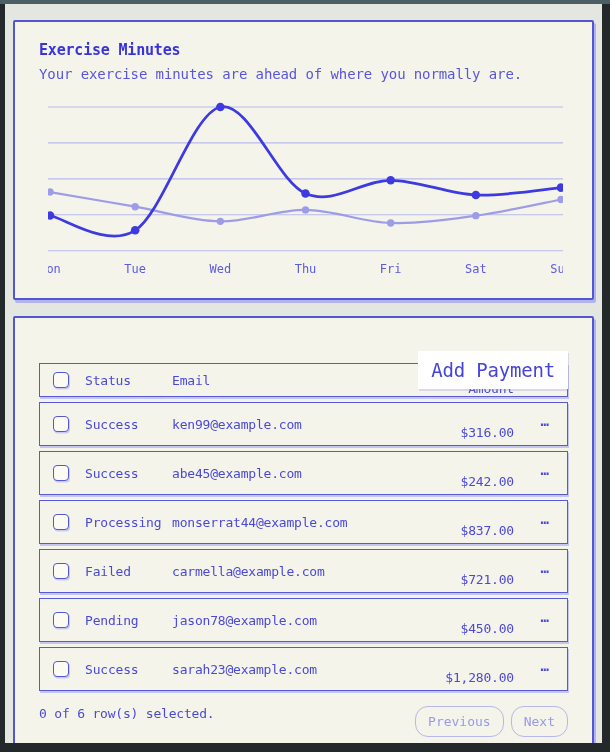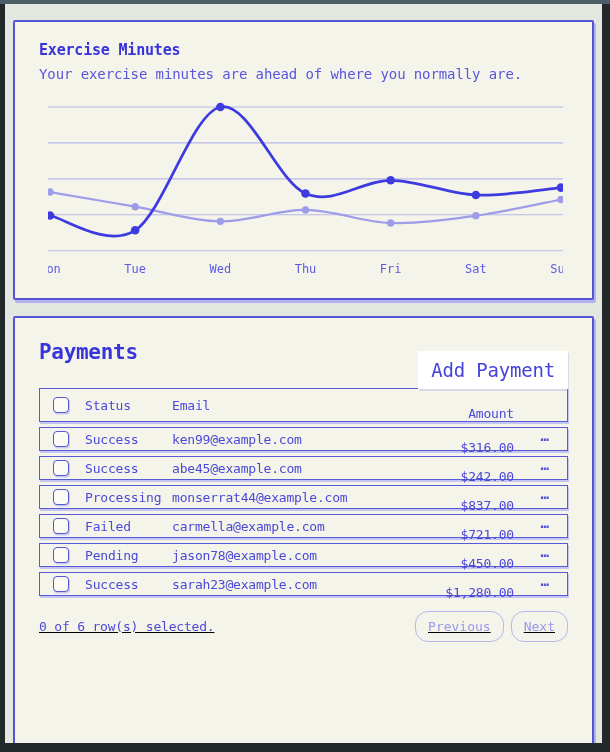--- a/index.html
+++ b/index.html
@@ -41,39 +41,39 @@
     font-family: inherit; font-size: 19px; letter-spacing: -0.2px;
     border: none; padding: 8px 13px; cursor: pointer;
     box-shadow: 1px 2px 0 rgba(130,132,220,0.25);
   }
 
   .table { margin-top: 23px; }
   .t-box {
     border: 1.5px solid #585ad5;
     background: #f5f4ea;
     display: flex; align-items: center;
-    height: 24px; padding: 0 13px;
+    height: 44px; padding: 0 13px;
     box-shadow: 1px 2px 0 #c4c5f1;
     margin-bottom: 5px;
   }
   .t-box.header { height: 34px; }
   .cb {
     width: 16px; height: 16px; flex: none;
     border: 1.5px solid #5558d4; border-radius: 4px;
     background: #fbfaf3; box-shadow: 1px 1.5px 0 #c9caf1;
     margin-right: 16px; cursor: pointer;
   }
   .col-status { width: 87px; flex: none; font-size: 13px; color: #4a49d8; letter-spacing: -0.2px; }
   .col-email  { flex: 1; font-size: 13px; color: #4a49d8; letter-spacing: -0.2px; }
   .col-amount { font-size: 13px; color: #4a49d8; letter-spacing: -0.2px; margin-right: 22px; margin-top: 16px; }
   .menu { width: 18px; flex: none; text-align: center; font-size: 14px; font-weight: bold; color: #4a49d8; cursor: pointer; }
   .menu-spacer { visibility: hidden; cursor: default; }
   .header .col-status, .header .col-email, .header .col-amount { font-weight: 500; color: #4a49d8; }
 
-  .t-footer { display: flex; justify-content: space-between; align-items: center; margin-top: 15px; text-decoration: underline; }
+  .t-footer { display: flex; justify-content: space-between; align-items: flex-start; margin-top: 15px; }
   .sel-text { font-size: 13px; color: #4b4ad6; letter-spacing: -0.2px; }
   .pager { display: flex; }
   .pg-btn {
     background: transparent; border: 1.5px solid #b6b7ec; border-radius: 13px;
     color: #9899e7; font-family: inherit; font-size: 13px;
     padding: 7px 12px; margin-left: 7px; cursor: default;
   }
 </style>
 </head>
 <body>
@@ -112,21 +112,20 @@
           <text x="172.66666666666666" y="178" text-anchor="middle" fill="#5b5ae2">Wed</text>
           <text x="258" y="178" text-anchor="middle" fill="#5b5ae2">Thu</text>
           <text x="343.3333333333333" y="178" text-anchor="middle" fill="#5b5ae2">Fri</text>
           <text x="428.6666666666667" y="178" text-anchor="middle" fill="#5b5ae2">Sat</text>
           <text x="514" y="178" text-anchor="middle" fill="#5b5ae2">Sun</text>
         </svg>
     </div>
   </section>
 
   <section class="card card-payments">
-    <div class="title-lg">Payments</div>
     <button class="add-btn">Add Payment</button>
 
     <div class="table">
       <div class="t-box header">
         <span class="cb"></span>
         <span class="col-status">Status</span>
         <span class="col-email">Email</span>
         <span class="col-amount">Amount</span>
         <span class="menu menu-spacer">⋯</span>
       </div>

